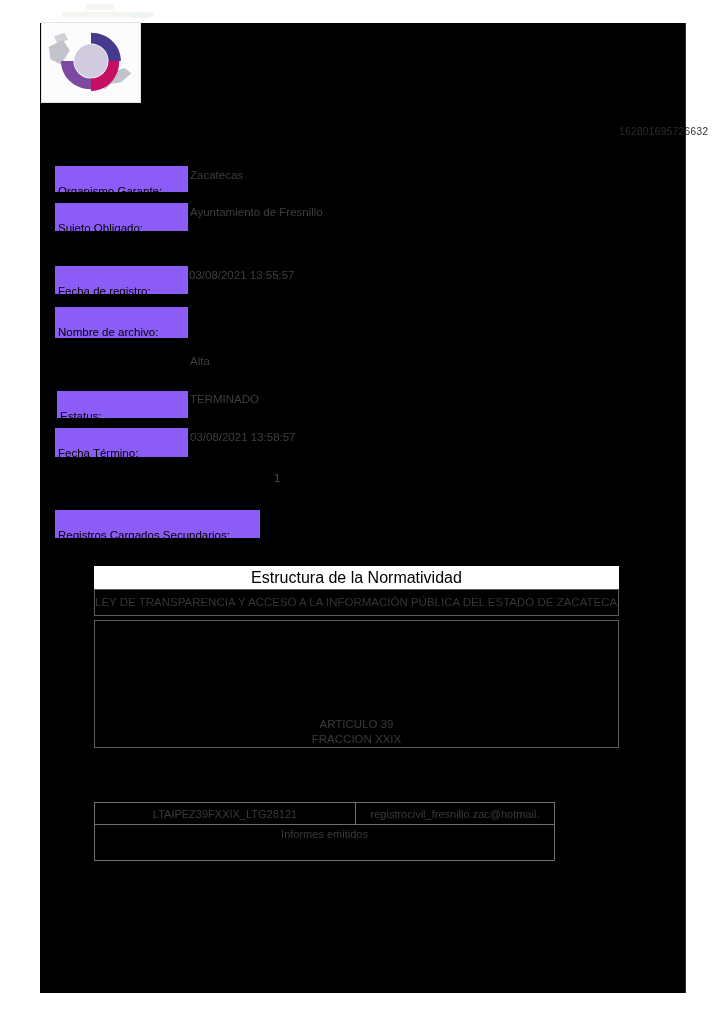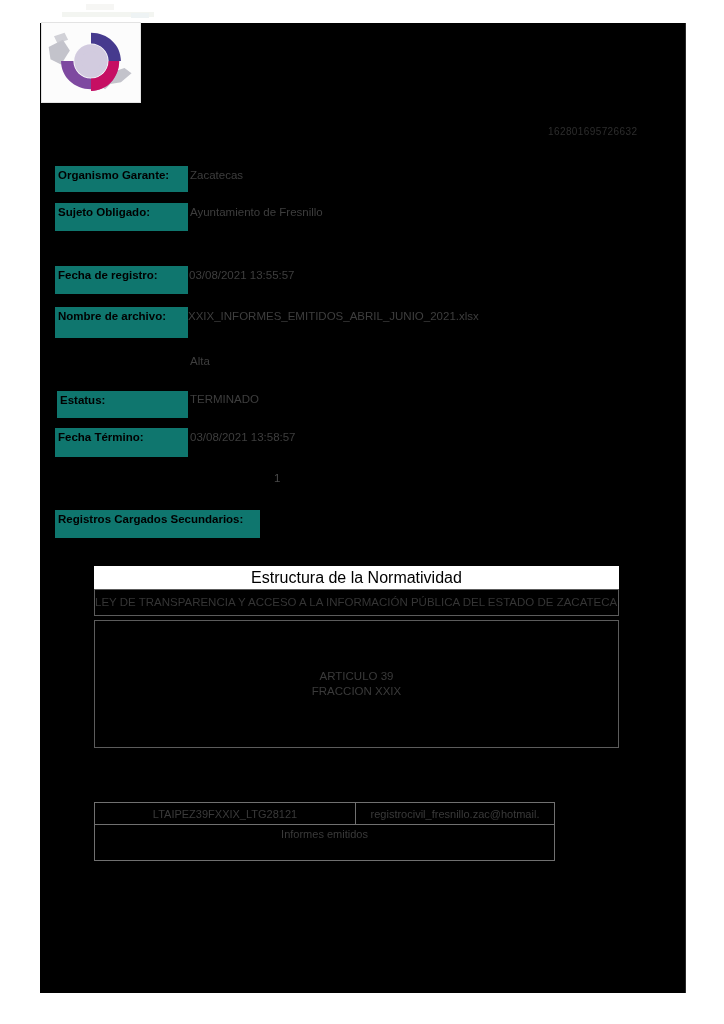--- a/index.html
+++ b/index.html
@@ -26,50 +26,50 @@
 
   
   .logo-box{
     position:absolute;left:41px;top:22px;width:100px;height:81px;
     background:#fcfcfc;border:1px solid #e3e3e3;box-sizing:border-box;
     display:flex;align-items:center;justify-content:center;
   }
 
   
   .folio{
-    position:absolute;left:548px;top:126px;
+    position:absolute;left:619px;top:126px;
     font-size:10px;color:#2d2d2d;letter-spacing:.4px;white-space:nowrap;text-align:center;
   }
 
   
   .fieldbox{
-    position:absolute;background:#0f766e;color:#000000;
+    position:absolute;background:#8b5cf6;color:#000000;
     font-size:11.5px;line-height:13px;
-    padding:3px 0 0 3px;box-sizing:border-box;font-weight:bold;
+    padding:19px 0 0 3px;box-sizing:border-box;
   }
   .fieldval{
     position:absolute;color:#3e3e3e;font-size:11.5px;white-space:nowrap;
   }
 
   
   .norm-header{
     position:absolute;left:94px;top:566px;width:525px;height:23px;
     background:#ffffff;color:#000000;font-size:16px;line-height:23px;
     text-align:center;box-sizing:border-box;
   }
   .norm-law{
     position:absolute;left:94px;top:589px;width:525px;height:27px;
     border:1px solid #5c5c5c;box-sizing:border-box;
     color:#353535;font-size:11.5px;line-height:25px;text-align:center;
     white-space:nowrap;overflow:hidden;
   }
   .norm-article{
     position:absolute;left:94px;top:620px;width:525px;height:128px;
     border:1px solid #5c5c5c;box-sizing:border-box;
-    display:flex;flex-direction:column;align-items:center;justify-content:center;
+    display:flex;flex-direction:column;align-items:center;justify-content:flex-end;
     color:#3a3a3a;font-size:11.5px;line-height:15px;text-align:center;
   }
 
   
   .tbl{
     position:absolute;left:94px;top:802px;width:461px;
     border:1px solid #707070;box-sizing:border-box;
     color:#3a3a3a;font-size:11px;
   }
   .tbl-row1{display:flex;height:22px;border-bottom:1px solid #707070;box-sizing:border-box;}
@@ -120,21 +120,20 @@
   <div class="fieldbox" style="left:55px;top:166px;width:133px;height:26px;">Organismo Garante:</div>
   <div class="fieldval" style="left:190px;top:169px;">Zacatecas</div>
 
   <div class="fieldbox" style="left:55px;top:203px;width:133px;height:28px;">Sujeto Obligado:</div>
   <div class="fieldval" style="left:190px;top:206px;">Ayuntamiento de Fresnillo</div>
 
   <div class="fieldbox" style="left:55px;top:266px;width:133px;height:28px;">Fecha de registro:</div>
   <div class="fieldval" style="left:189px;top:269px;">03/08/2021 13:55:57</div>
 
   <div class="fieldbox" style="left:55px;top:307px;width:133px;height:31px;">Nombre  de  archivo:</div>
-  <div class="fieldval" style="left:188px;top:310px;">XXIX_INFORMES_EMITIDOS_ABRIL_JUNIO_2021.xlsx</div>
 
   <div class="fieldval" style="left:190px;top:355px;">Alta</div>
 
   <div class="fieldbox" style="left:57px;top:391px;width:131px;height:27px;">Estatus:</div>
   <div class="fieldval" style="left:190px;top:393px;">TERMINADO</div>
 
   <div class="fieldbox" style="left:55px;top:428px;width:133px;height:29px;">Fecha Término:</div>
   <div class="fieldval" style="left:190px;top:431px;">03/08/2021 13:58:57</div>
 
   <div class="fieldval" style="left:274px;top:472px;color:#4a4a4a;">1</div>

